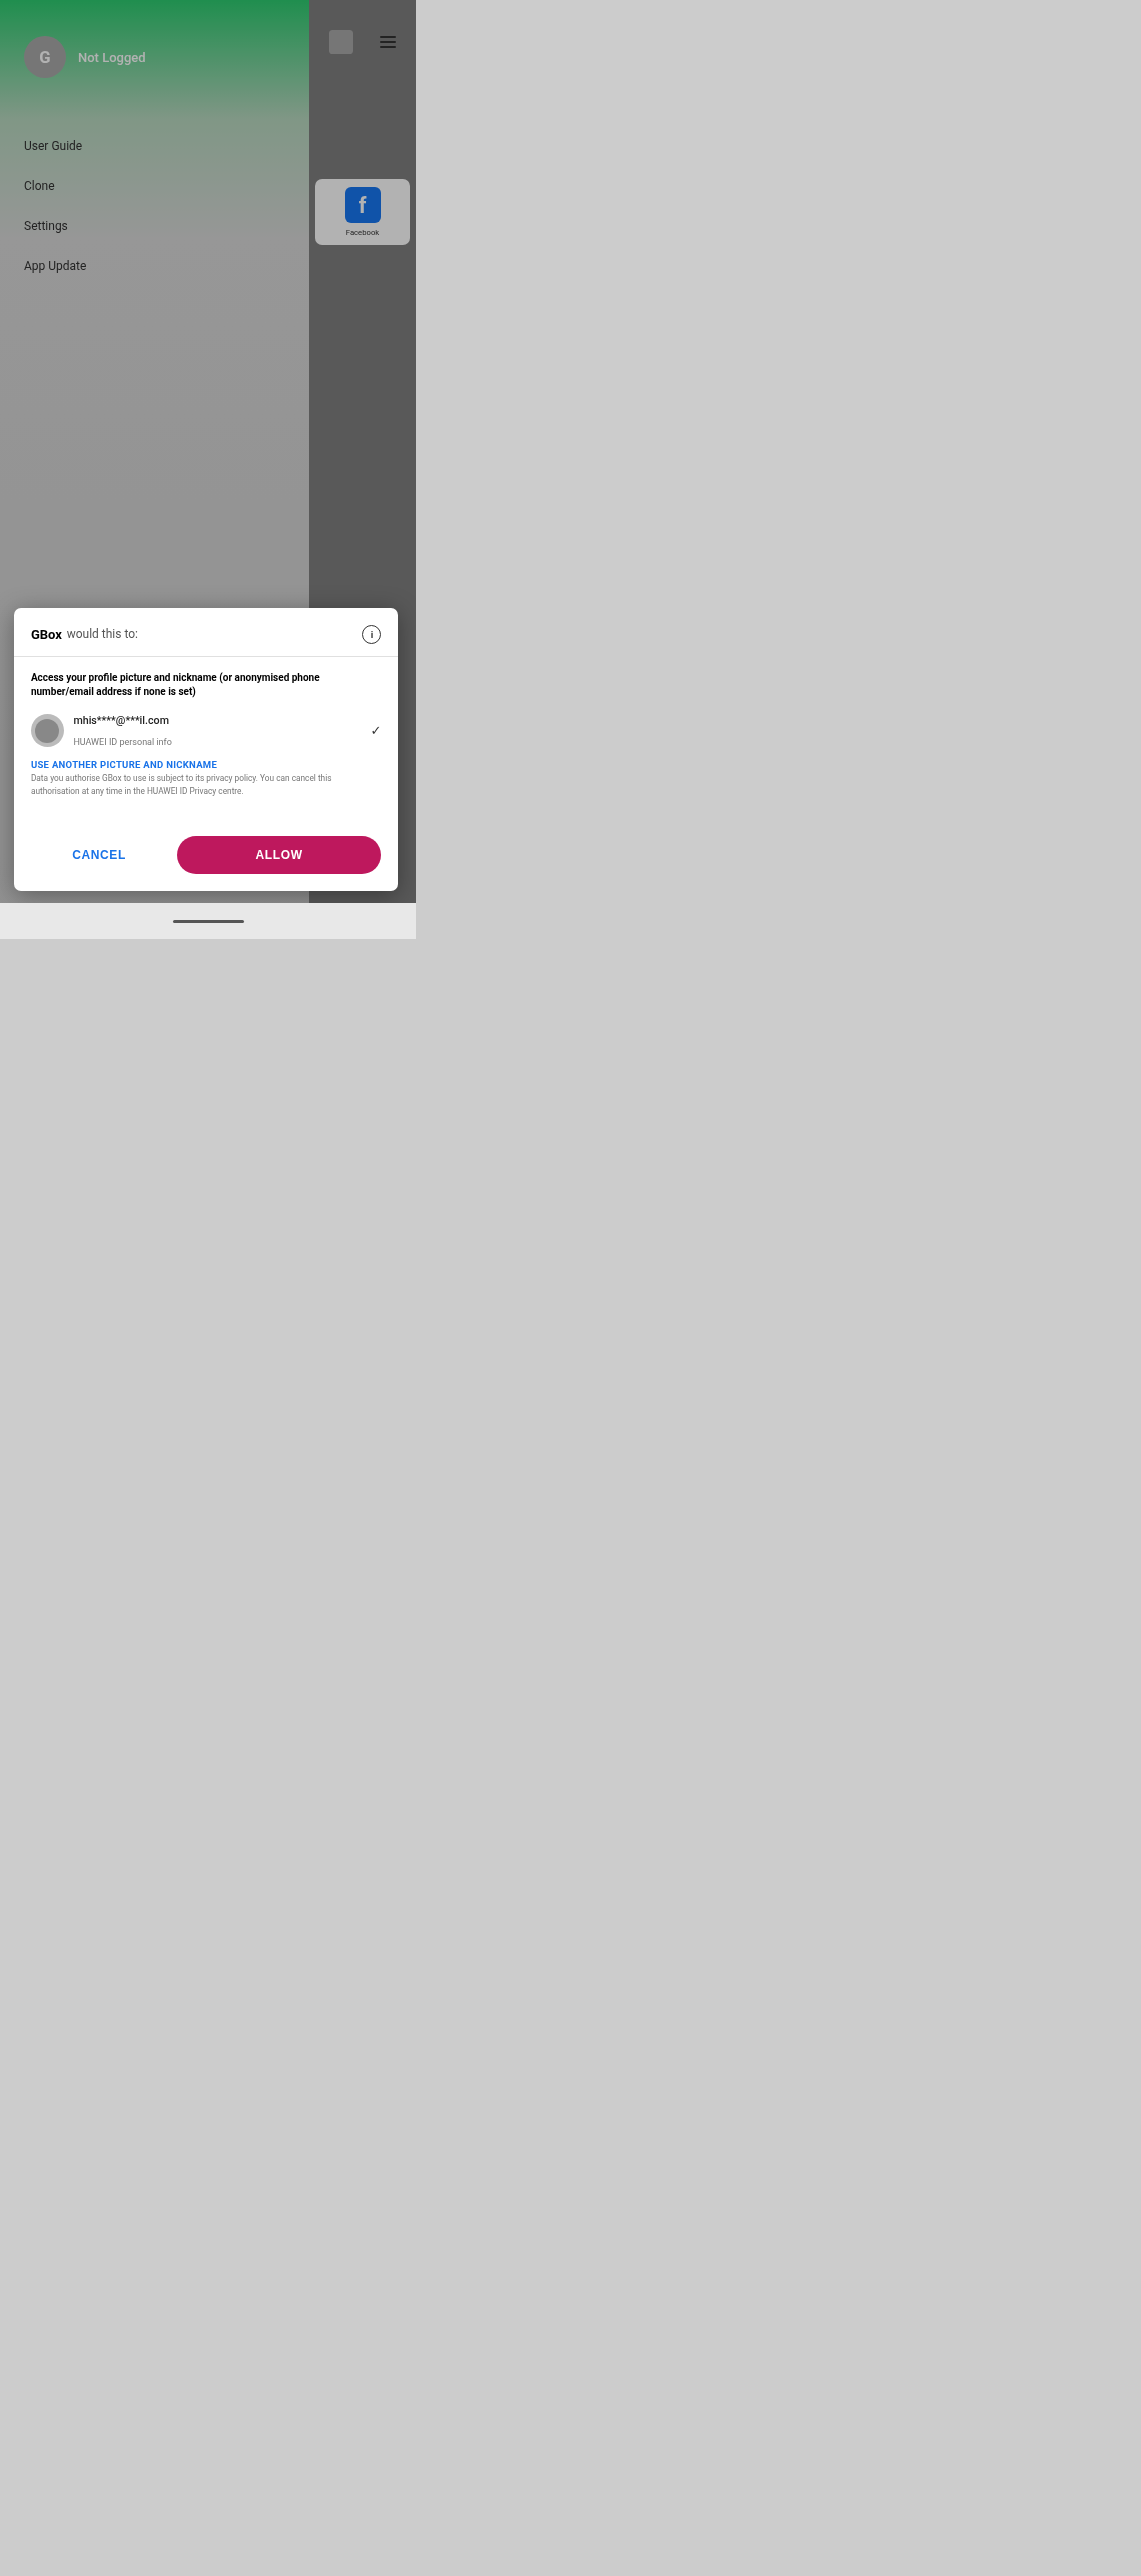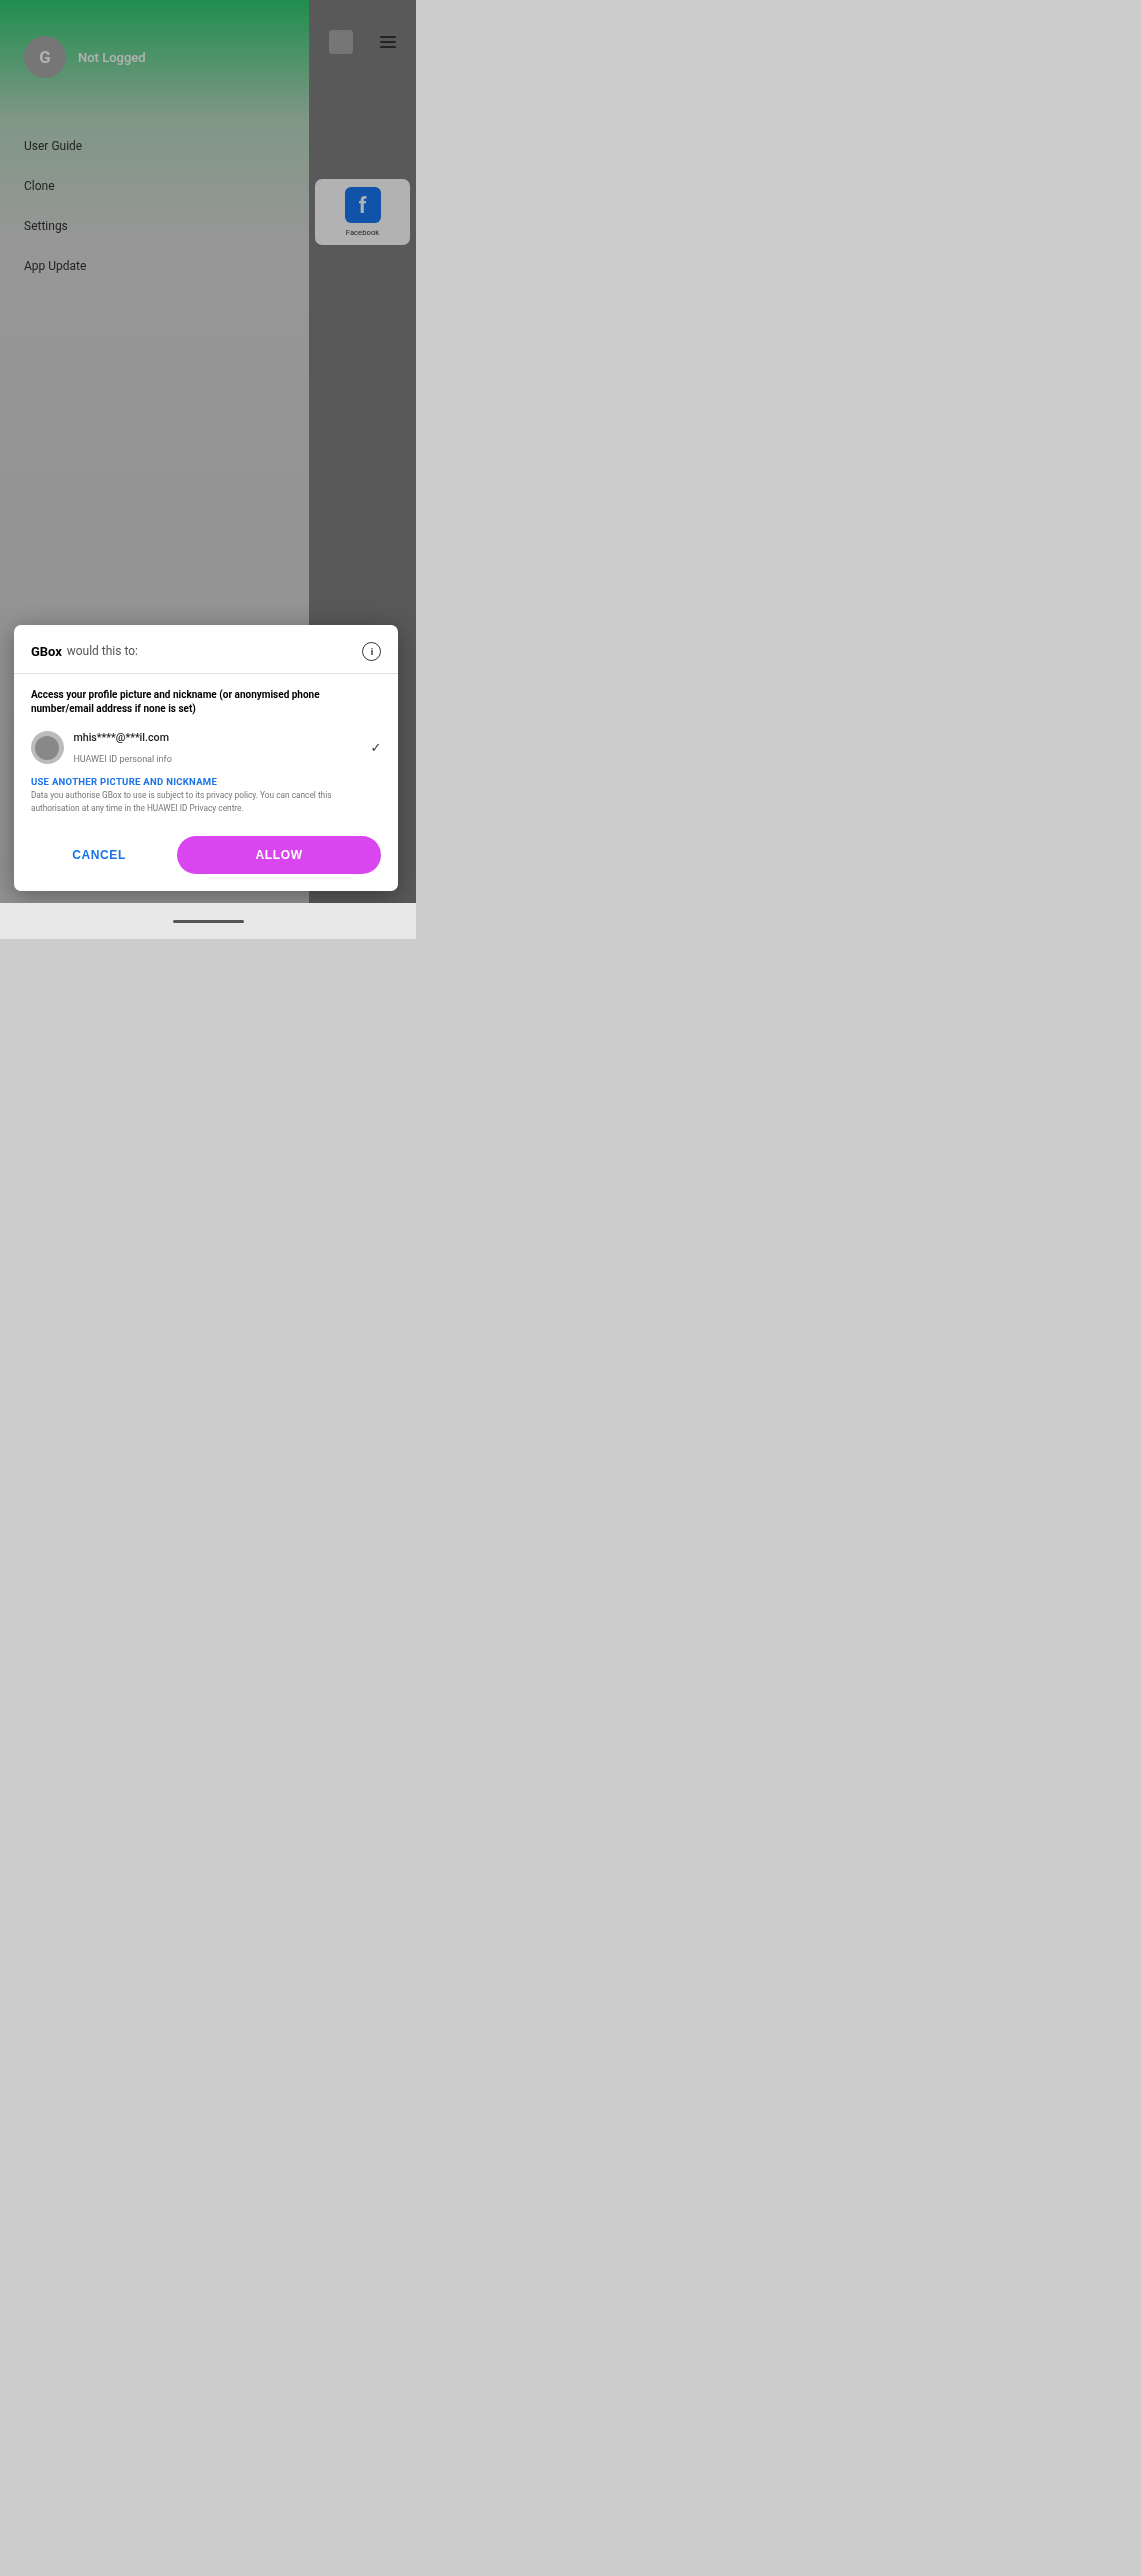--- a/index.html
+++ b/index.html
@@ -302,21 +302,21 @@
       letter-spacing: 0.3px;
       text-transform: uppercase;
       margin-bottom: 2px;
       cursor: pointer;
     }
 
     .privacy-text {
       font-size: 8.3px;
       color: #777;
       line-height: 1.5;
-      margin-bottom: 8px;
+      margin-bottom: 25px;
     }
 
     .dialog-buttons {
       display: flex;
       align-items: center;
       justify-content: space-between;
       padding: 0 16.6px 16.6px 16.6px;
       gap: 9.5px;
     }
 
@@ -330,21 +330,21 @@
       color: #1a73e8;
       text-transform: uppercase;
       letter-spacing: 0.6px;
       cursor: pointer;
       text-align: center;
     }
 
     .allow-btn {
       flex: 1.5;
       padding: 12px 18px;
-      background: #d946ef;
+      background: #be185d;
       border: none;
       border-radius: 30px;
       font-size: 12px;
       font-weight: 700;
       color: #fff;
       text-transform: uppercase;
       letter-spacing: 0.6px;
       cursor: pointer;
       text-align: center;
     }

